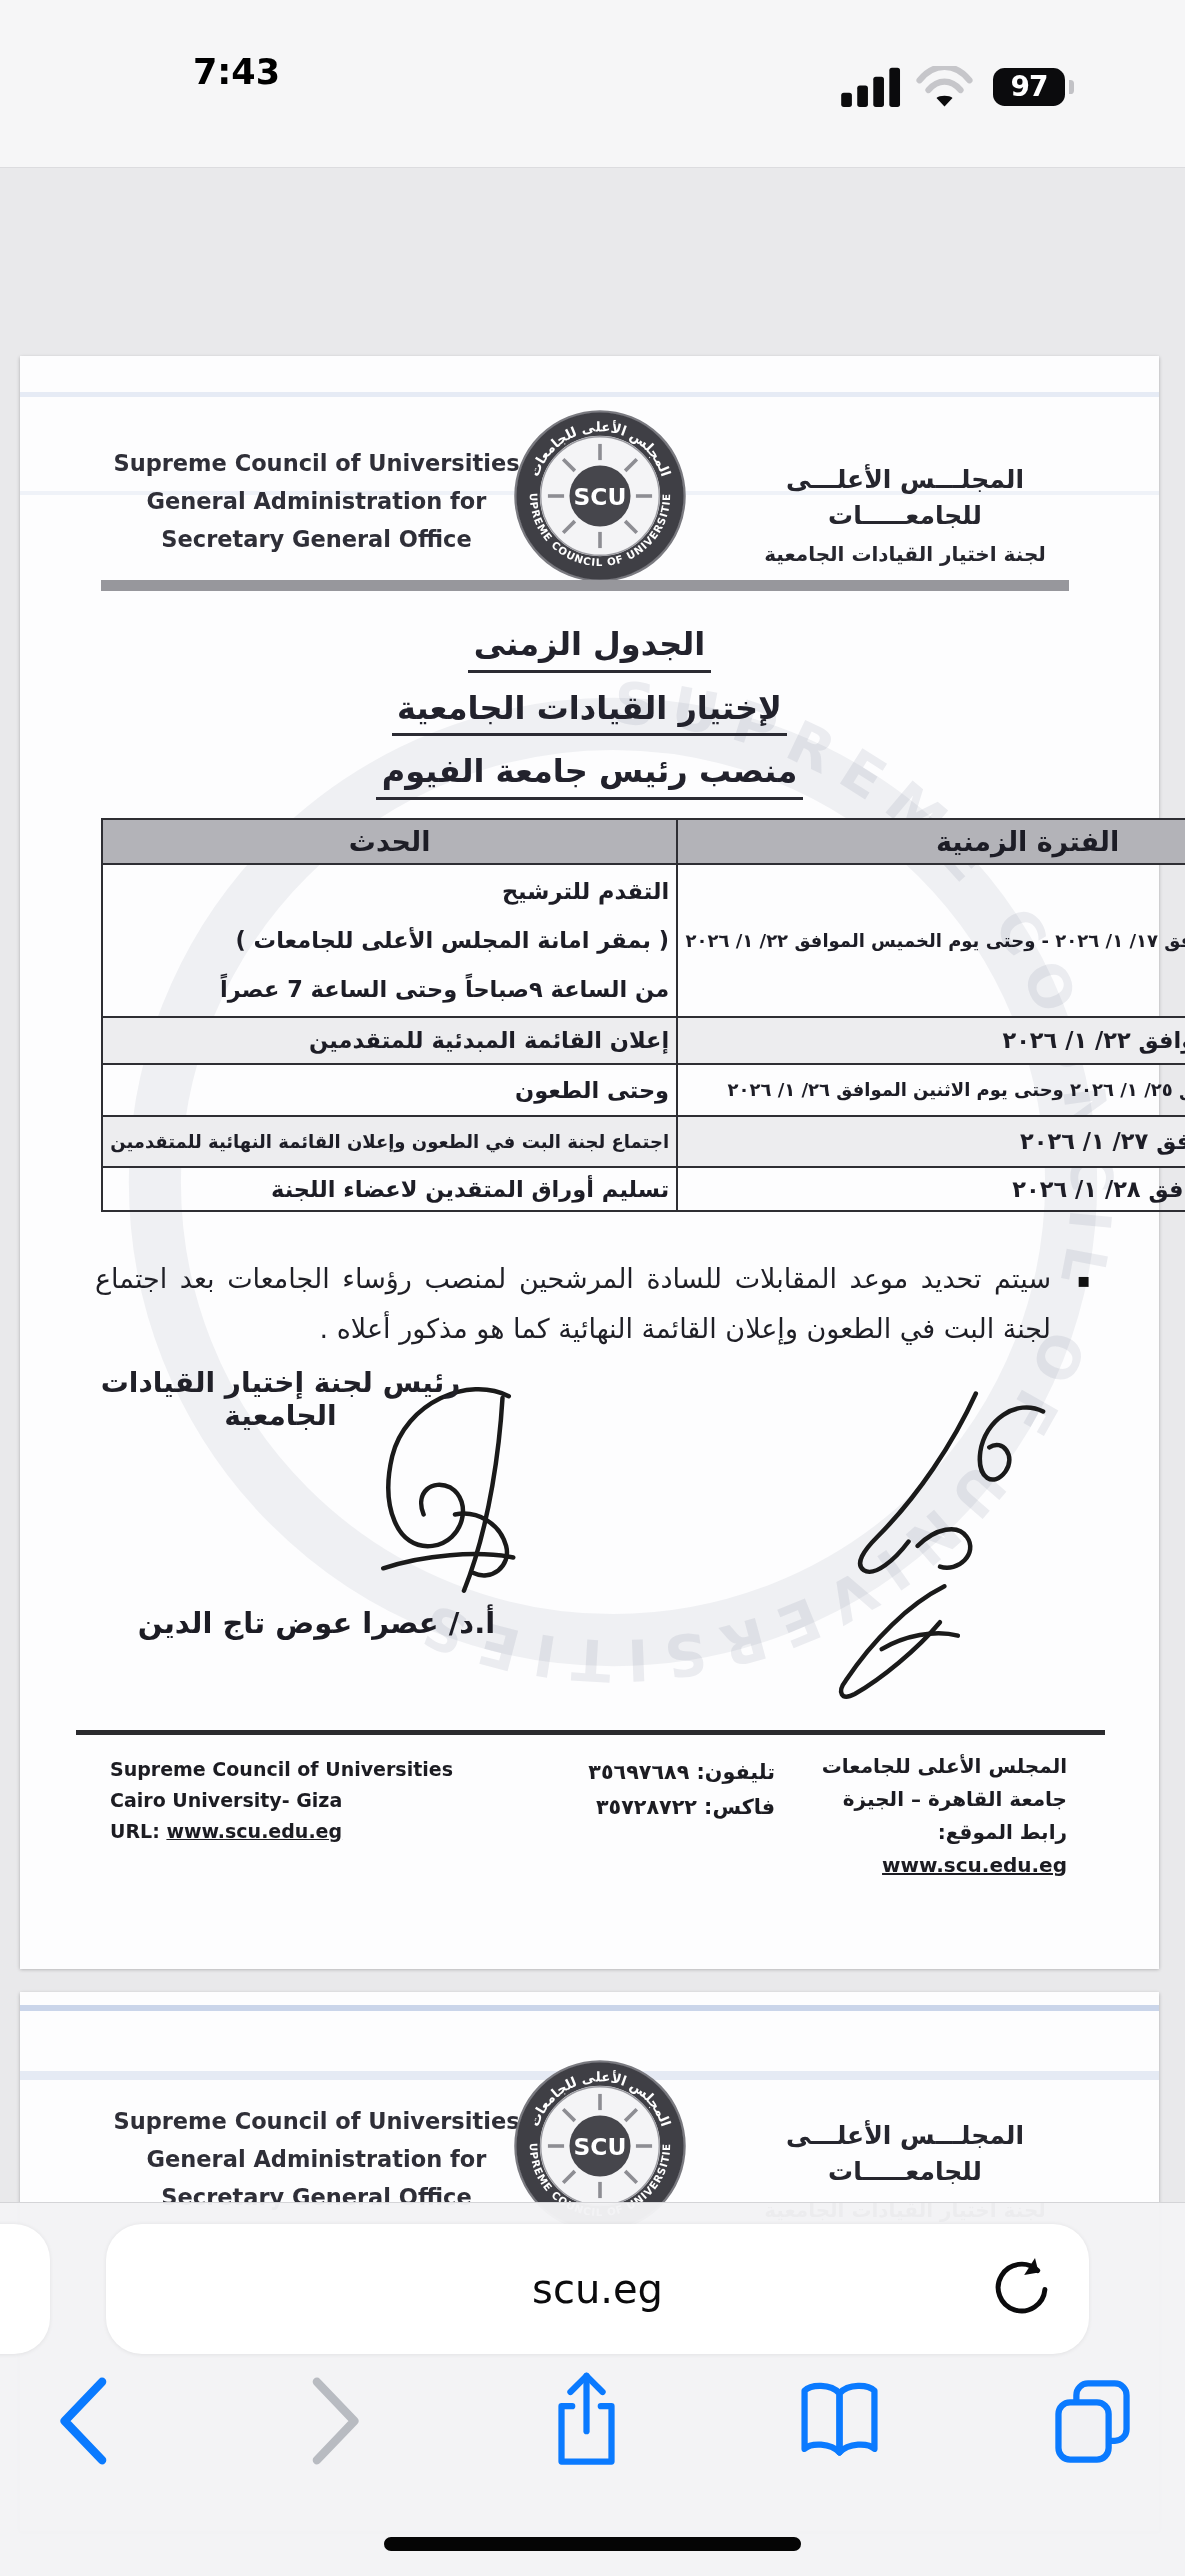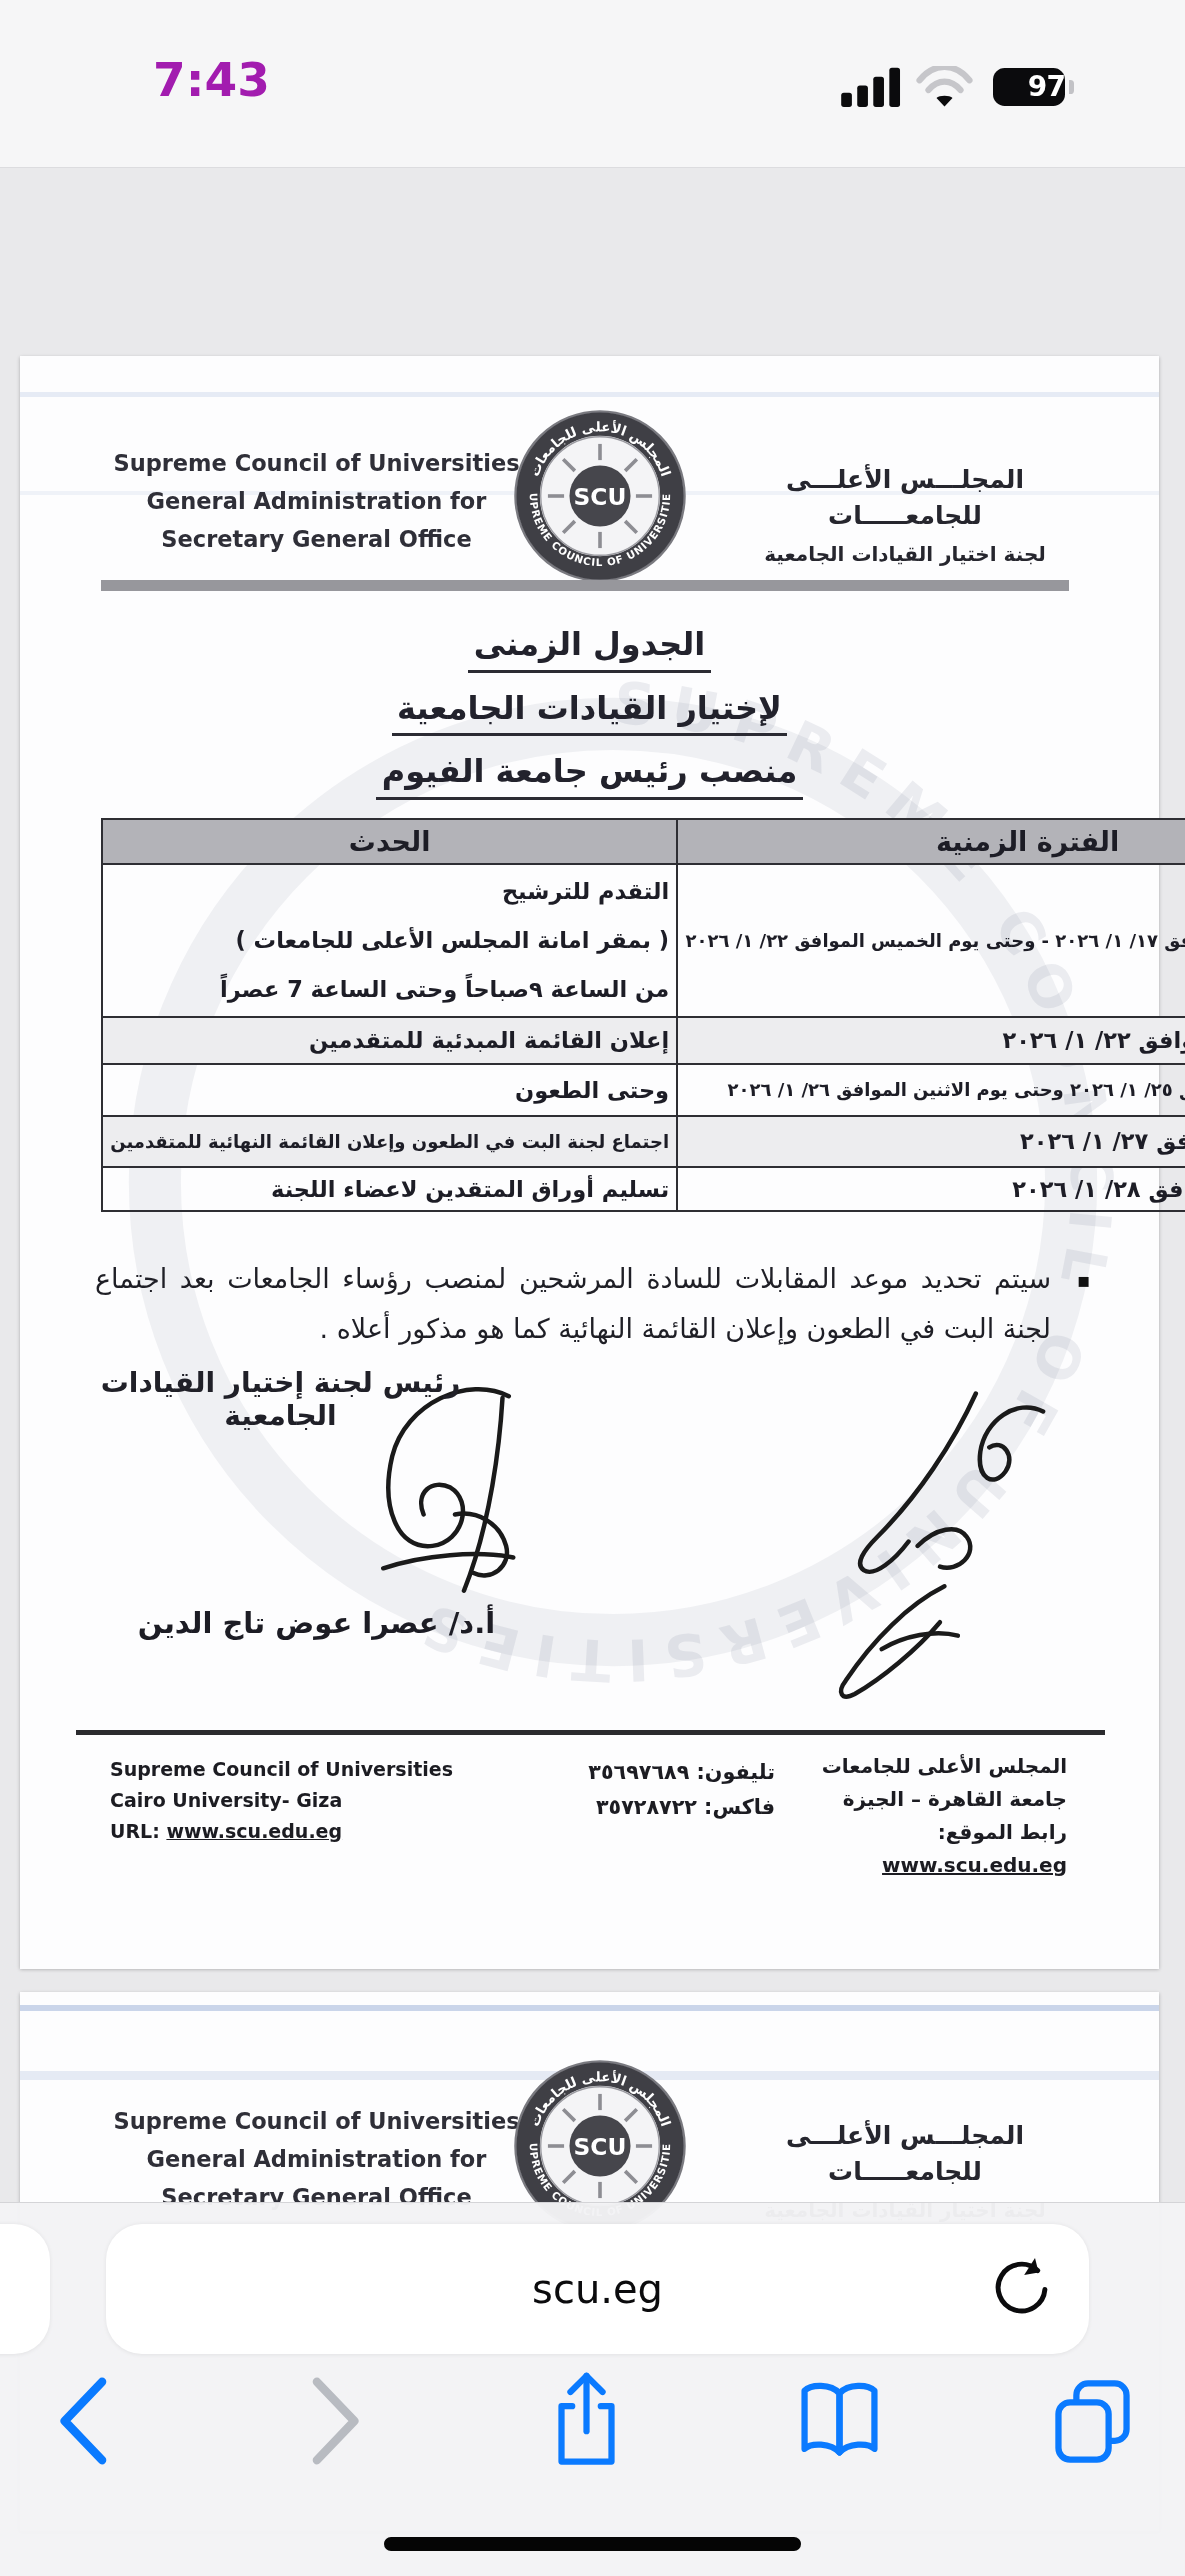--- a/index.html
+++ b/index.html
@@ -3,26 +3,26 @@
 <meta charset="utf-8">
 <style>
   html,body{margin:0;padding:0;background:#cfcfd4;}
   *{box-sizing:border-box;}
   .screen{position:relative;width:1186px;height:2576px;overflow:hidden;
     background:#e9e9eb;font-family:"DejaVu Sans",sans-serif;}
 
   
   .status-bar{position:absolute;left:0;top:0;width:1186px;height:168px;
     background:#f6f6f7;border-bottom:0.9px solid #dcdcdf;z-index:20;}
-  .sb-time{position:absolute;left:117px;top:52px;width:189px;text-align:center;
-    font-size:47px;font-weight:bold;color:#a21caf;}
+  .sb-time{position:absolute;left:142px;top:52px;width:189px;text-align:center;
+    font-size:35px;font-weight:bold;color:#000000;}
   .sb-signal{position:absolute;left:841px;top:66px;}
   .sb-wifi{position:absolute;left:916px;top:66px;}
   .sb-battery{position:absolute;left:993px;top:68px;width:72px;height:38px;
-    background:#0b0b0d;border-radius:11.7px;text-align:right;}
+    background:#0b0b0d;border-radius:11.7px;text-align:center;}
   .sb-battery span{font-size:28px;font-weight:bold;color:#fff;line-height:38px;letter-spacing:-0.9px;}
   .sb-battery-cap{position:absolute;left:1069px;top:80px;width:5.4px;height:14.4px;
     background:#c2c2c6;border-radius:0 3.6px 3.6px 0;}
 
   
   .page{position:absolute;left:20px;width:1139px;background:#fdfdfe;
     box-shadow:0 0.9px 3.6px rgba(0,0,0,.28);z-index:1;}
   .page1{top:356px;height:1613px;}
   .page2{top:1992px;height:539px;}
   .streak{position:absolute;left:0;width:100%;}

